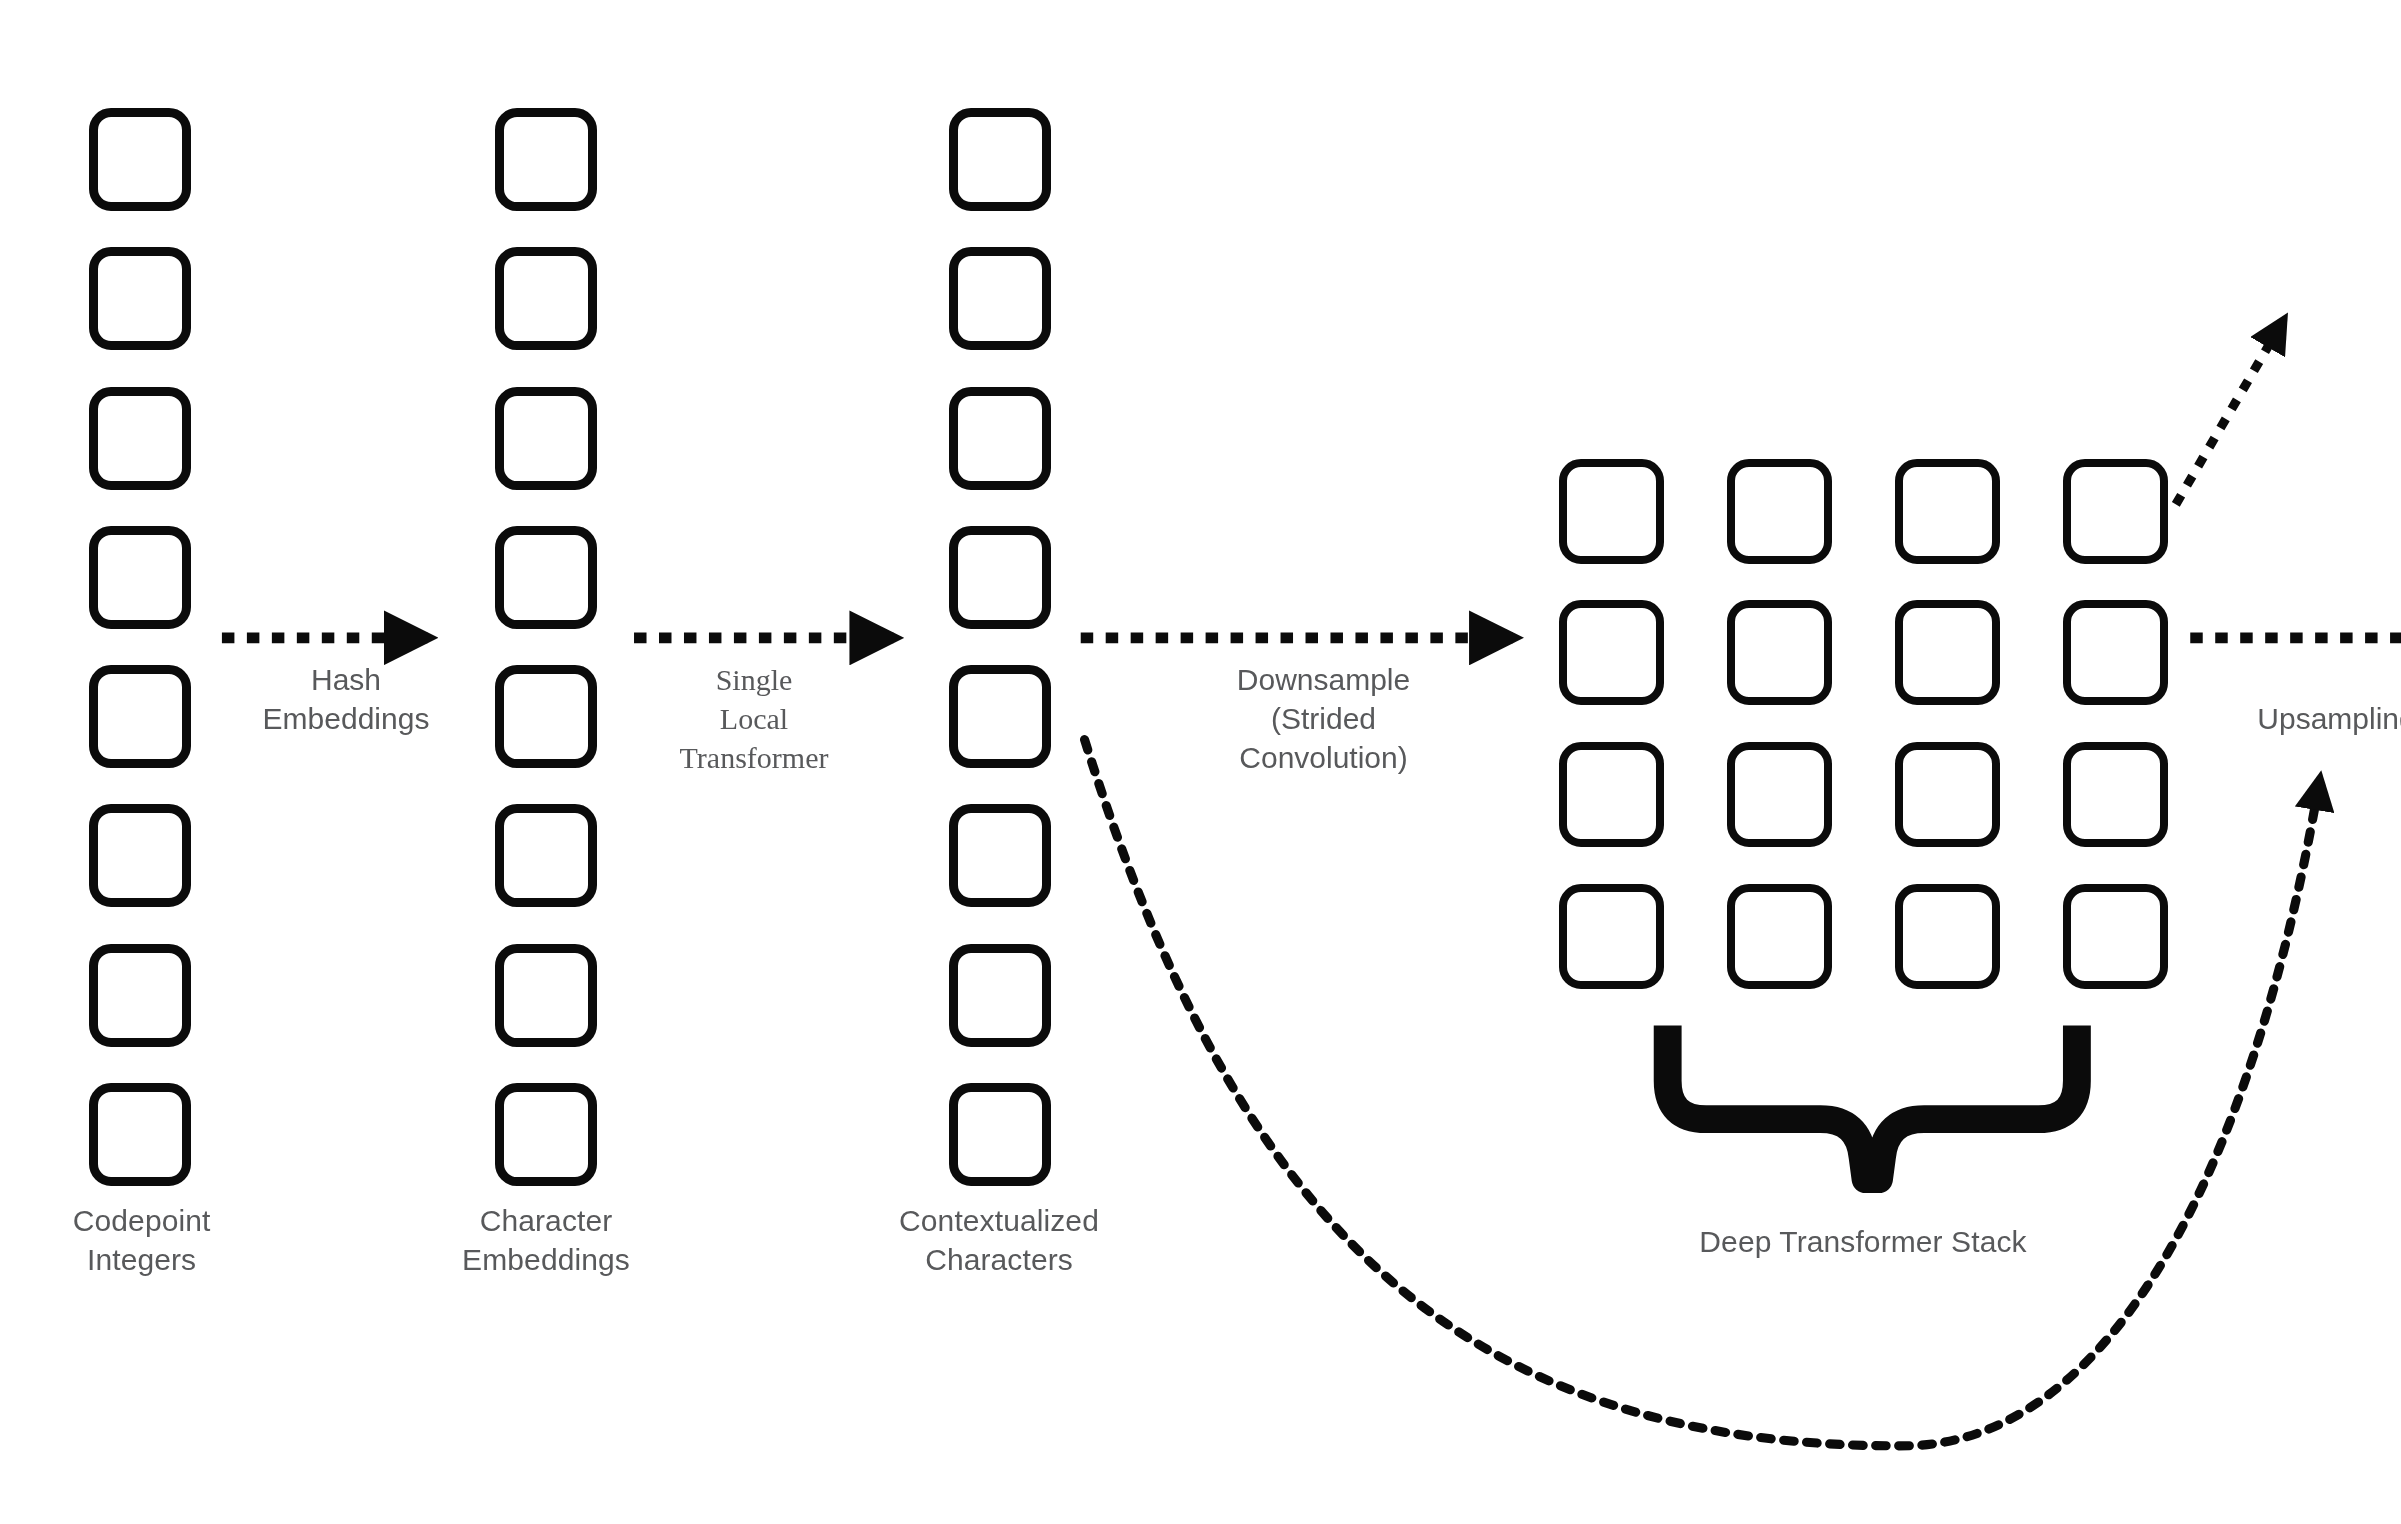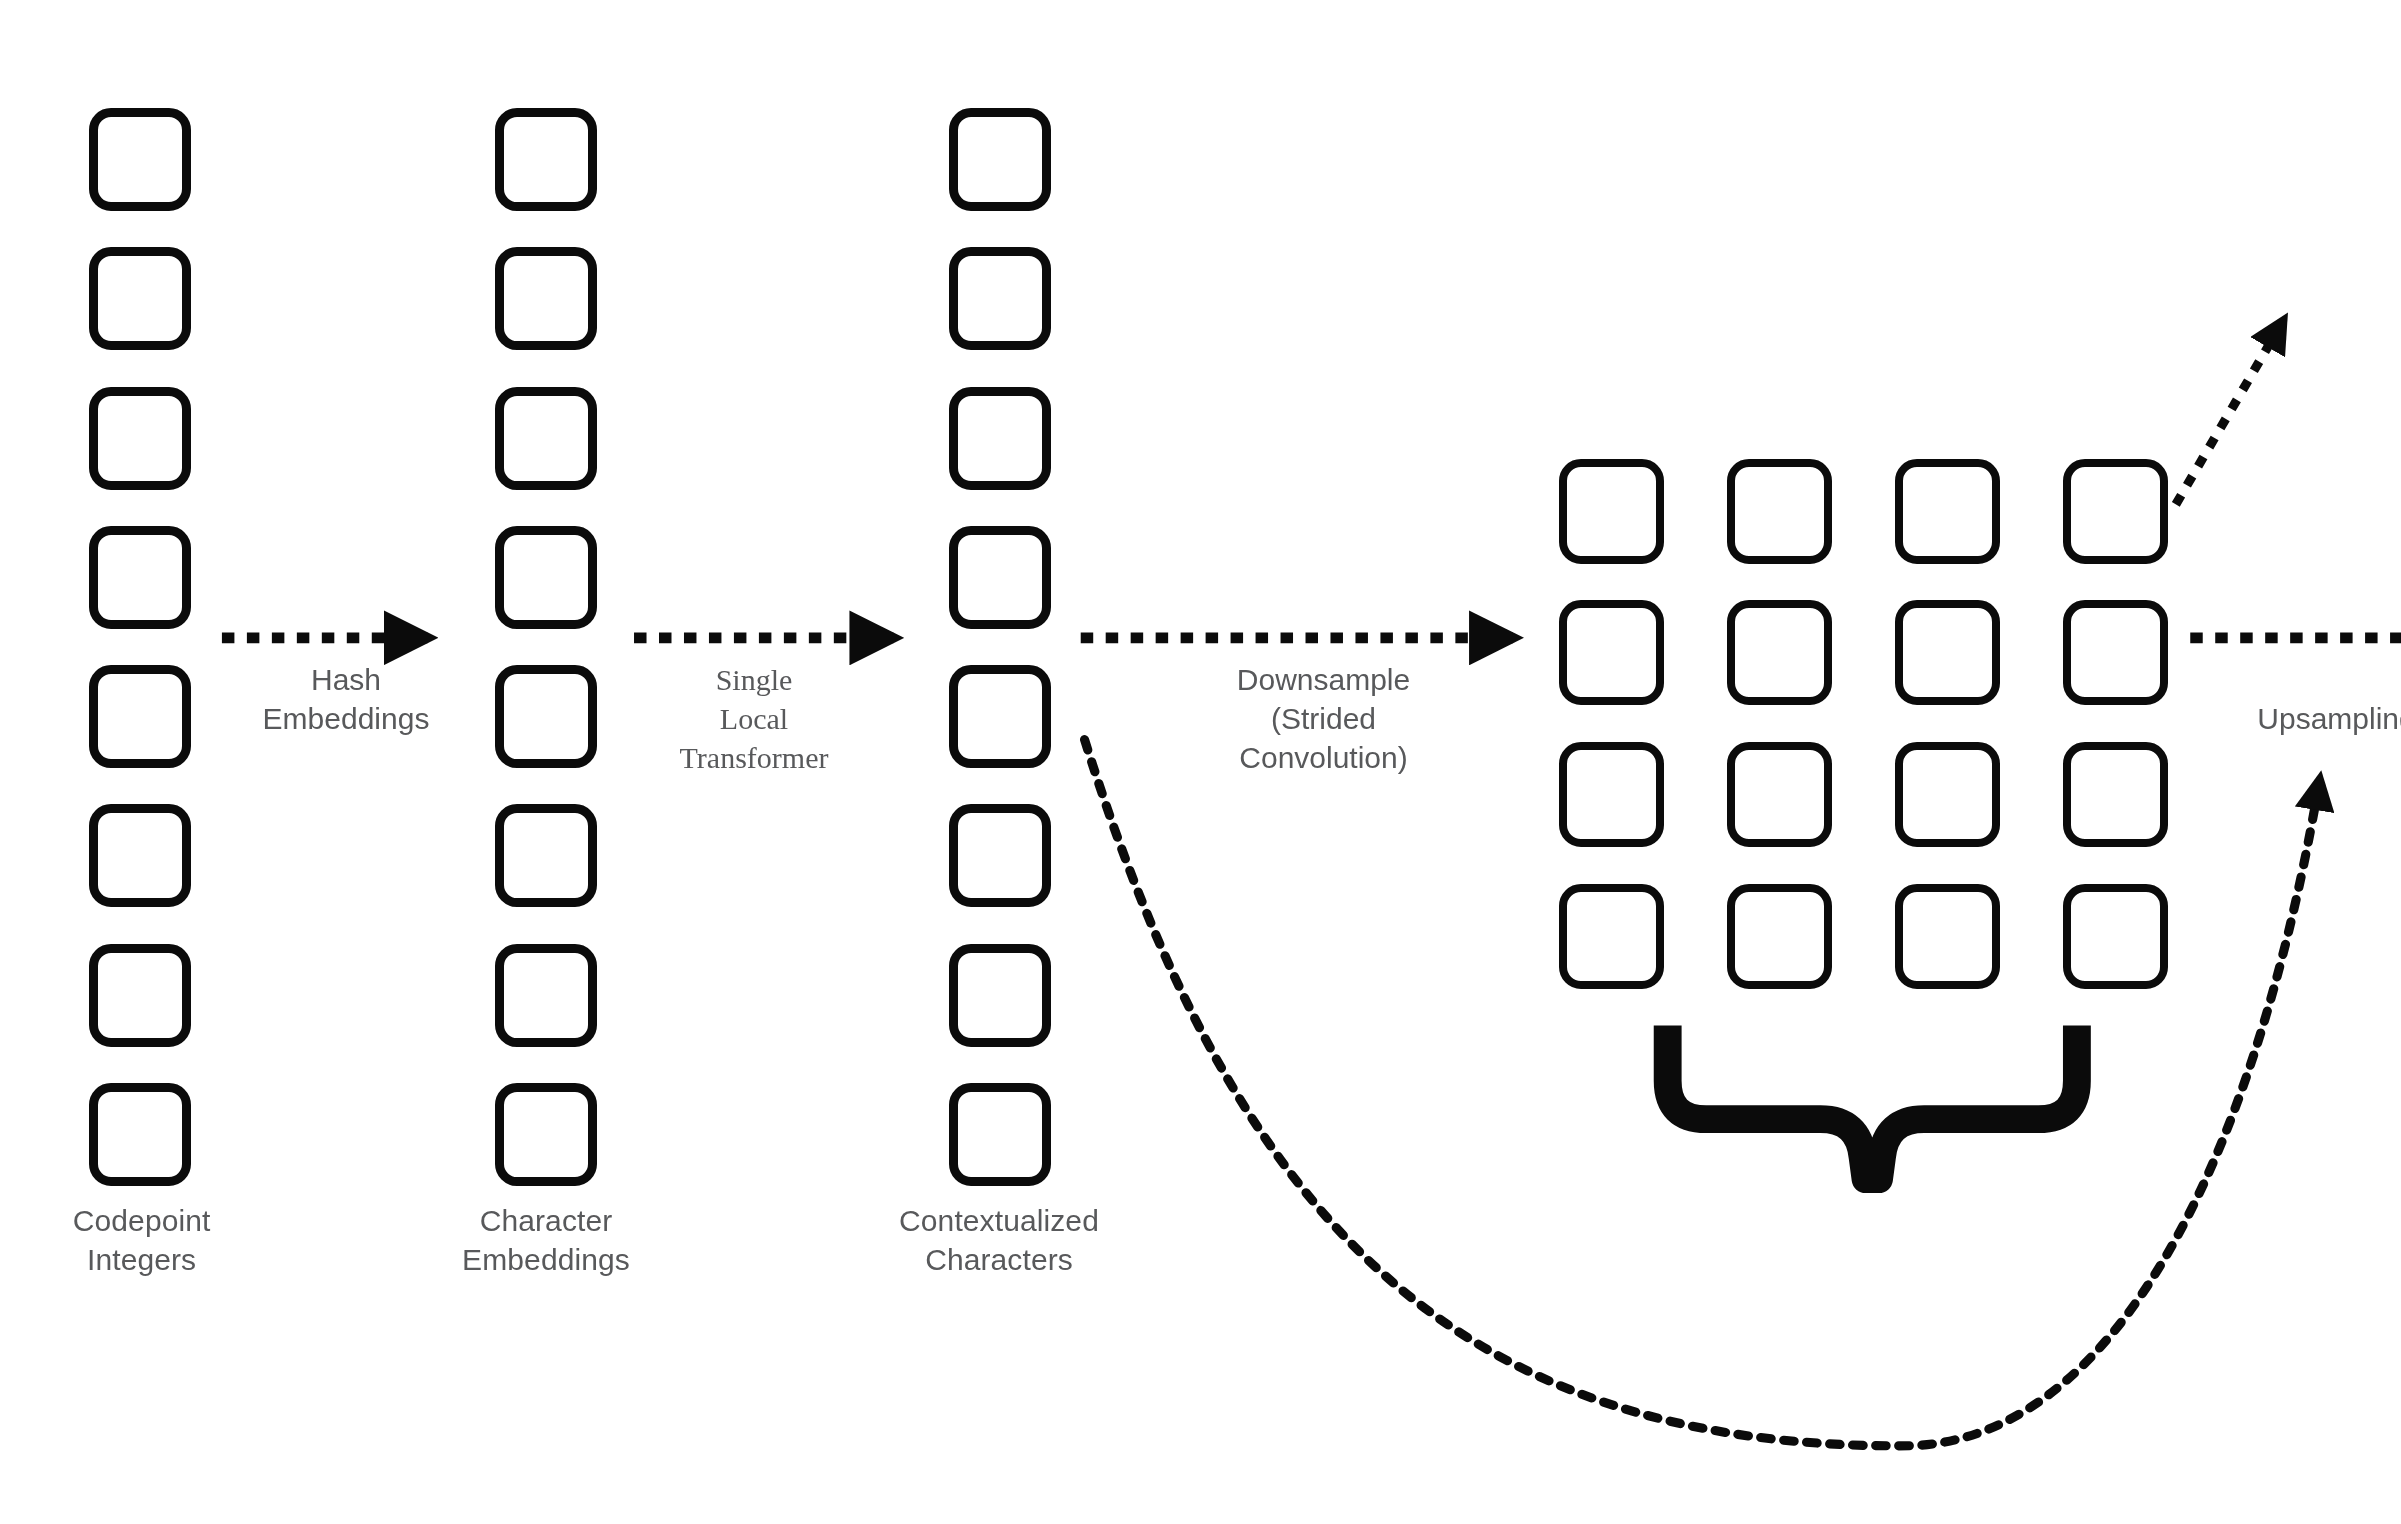--- a/index.html
+++ b/index.html
@@ -101,20 +101,21 @@
     <div class="gcell" style="left:1559px;top:742px;width:105px;height:105px;"></div>
     <div class="gcell" style="left:1727px;top:742px;width:105px;height:105px;"></div>
     <div class="gcell" style="left:1895px;top:742px;width:105px;height:105px;"></div>
     <div class="gcell" style="left:2063px;top:742px;width:105px;height:105px;"></div>
 
     <div class="gcell" style="left:1559px;top:884px;width:105px;height:105px;"></div>
     <div class="gcell" style="left:1727px;top:884px;width:105px;height:105px;"></div>
     <div class="gcell" style="left:1895px;top:884px;width:105px;height:105px;"></div>
     <div class="gcell" style="left:2063px;top:884px;width:105px;height:105px;"></div>
   </div>
+  <div class="lbl" style="left:1455px;top:1222px;width:816px;">Deep Transformer Stack</div>
 
   <div class="col">
     
     
     
     
     
     
     
     

